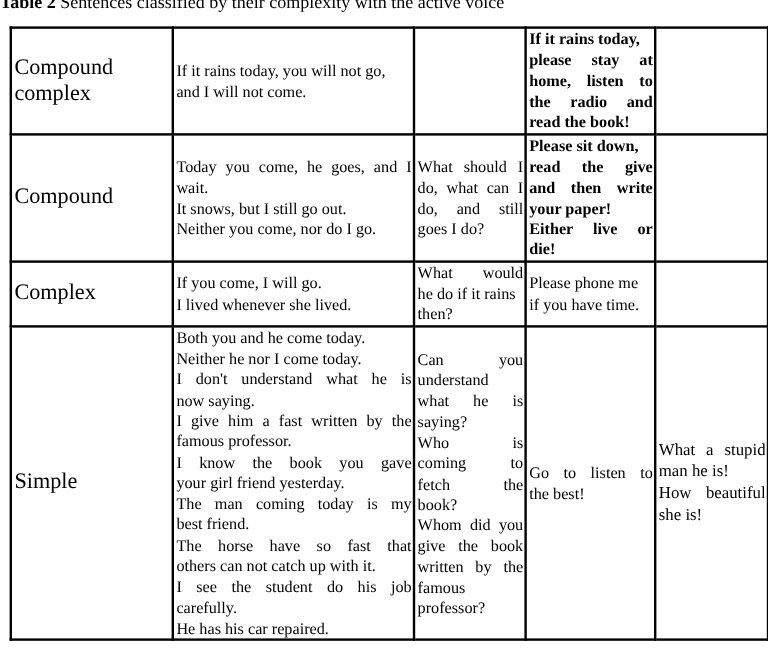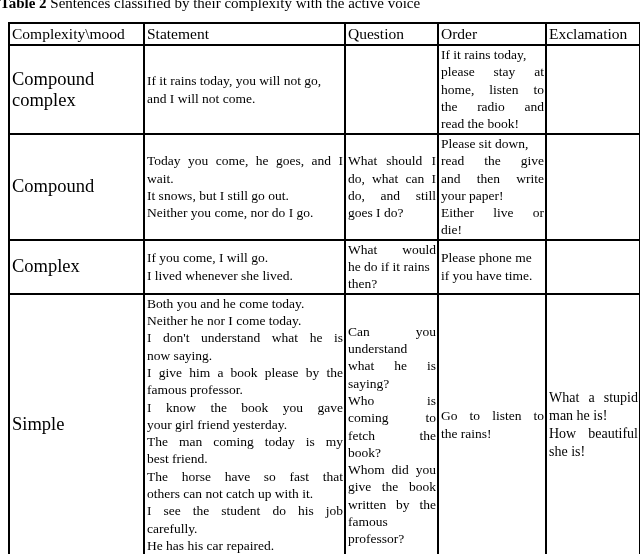--- a/index.html
+++ b/index.html
@@ -50,43 +50,36 @@
       line-height: 21px;
       font-family: Liberation Serif, serif;
     }
     .cell {
       font-size: 13.5px;
       line-height: 17.3px;
       text-align: justify;
     }
     .jl { text-align: justify; text-align-last: justify; display: block; }
     .ll { text-align: left; display: block; }
-    .top { vertical-align: top !important; }
+    .top { vertical-align: top !important; font-weight: bold; }
   </style>
 </head>
 <body>
 
 <div class="caption"><b>Table 2</b><span> Sentences classified by their complexity with the active voice</span></div>
 
 <table class="grid">
   <colgroup>
     <col style="width:135px">
     <col style="width:201px">
     <col style="width:93px">
     <col style="width:108px">
     <col style="width:94px">
   </colgroup>
   <tbody>
-    <tr class="hdr">
-      <td>Complexity\mood</td>
-      <td>Statement</td>
-      <td>Question</td>
-      <td>Order</td>
-      <td>Exclamation</td>
-    </tr>
 
     <tr style="height:89px">
       <td class="label">
         <span class="ll">Compound</span>
         <span class="ll">complex</span>
       </td>
       <td class="cell">
         <span class="ll">If it rains today, you will not go,</span>
         <span class="ll">and I will not come.</span>
       </td>
@@ -150,50 +143,50 @@
 
     <tr style="height:261px">
       <td class="label">
         <span class="ll">Simple</span>
       </td>
       <td class="cell">
         <span class="ll">Both you and he come today.</span>
         <span class="ll">Neither he nor I come today.</span>
         <span class="jl">I don't understand what he is</span>
         <span class="ll">now saying.</span>
-        <span class="jl">I give him a book please by the</span>
+        <span class="jl">I give him a fast written by the</span>
         <span class="ll">famous professor.</span>
         <span class="jl">I know the book you gave</span>
         <span class="ll">your girl friend yesterday.</span>
         <span class="jl">The man coming today is my</span>
         <span class="ll">best friend.</span>
         <span class="jl">The horse have so fast that</span>
         <span class="ll">others can not catch up with it.</span>
         <span class="jl">I see the student do his job</span>
         <span class="ll">carefully.</span>
         <span class="ll">He has his car repaired.</span>
       </td>
-      <td class="cell" style="vertical-align:top;padding-top:28px">
+      <td class="cell" style="vertical-align:top;padding-top:18px">
         <span class="jl">Can you</span>
         <span class="ll">understand</span>
         <span class="jl">what he is</span>
         <span class="ll">saying?</span>
         <span class="jl">Who is</span>
         <span class="jl">coming to</span>
         <span class="jl">fetch the</span>
         <span class="ll">book?</span>
         <span class="jl">Whom did you</span>
         <span class="jl">give the book</span>
         <span class="jl">written by the</span>
         <span class="ll">famous</span>
         <span class="ll">professor?</span>
       </td>
       <td class="cell">
         <span class="jl">Go to listen to</span>
-        <span class="ll">the rains!</span>
+        <span class="ll">the best!</span>
       </td>
       <td class="cell" style="font-size:14px;line-height:18px">
         <span class="jl">What a stupid</span>
         <span class="ll">man he is!</span>
         <span class="jl">How beautiful</span>
         <span class="ll">she is!</span>
       </td>
     </tr>
   </tbody>
 </table>

